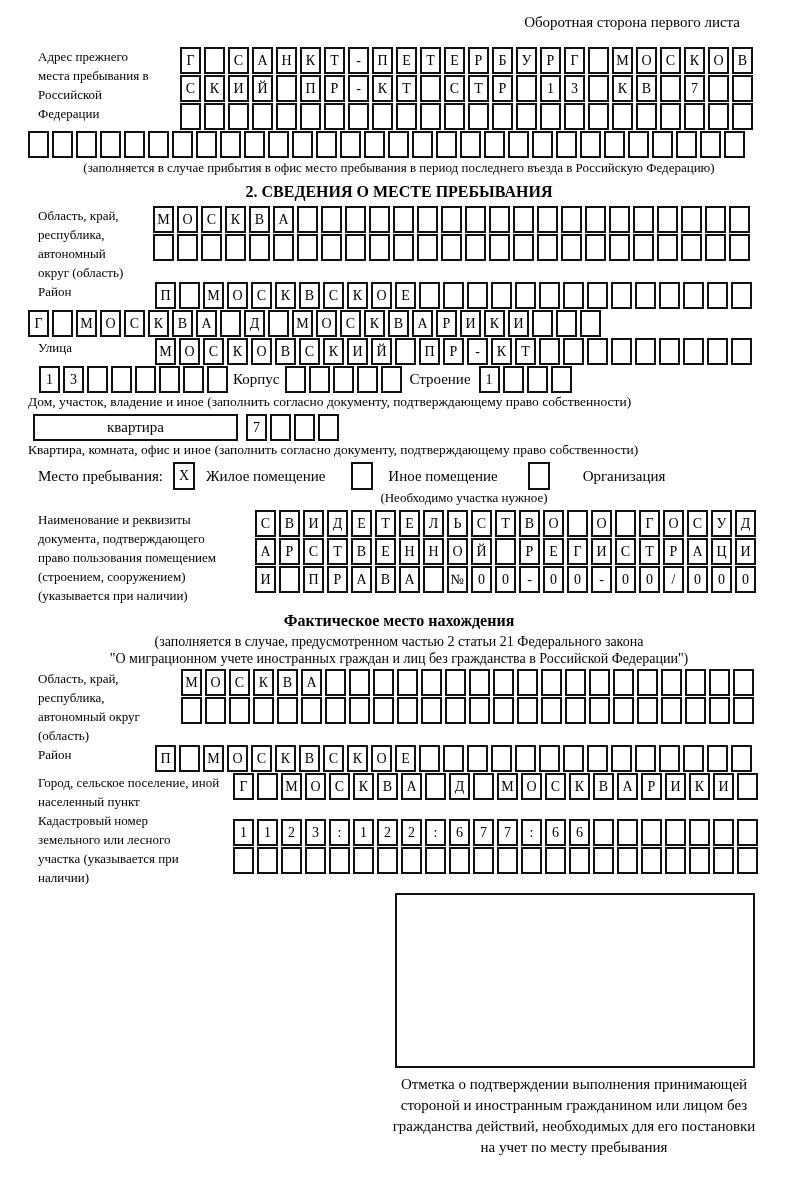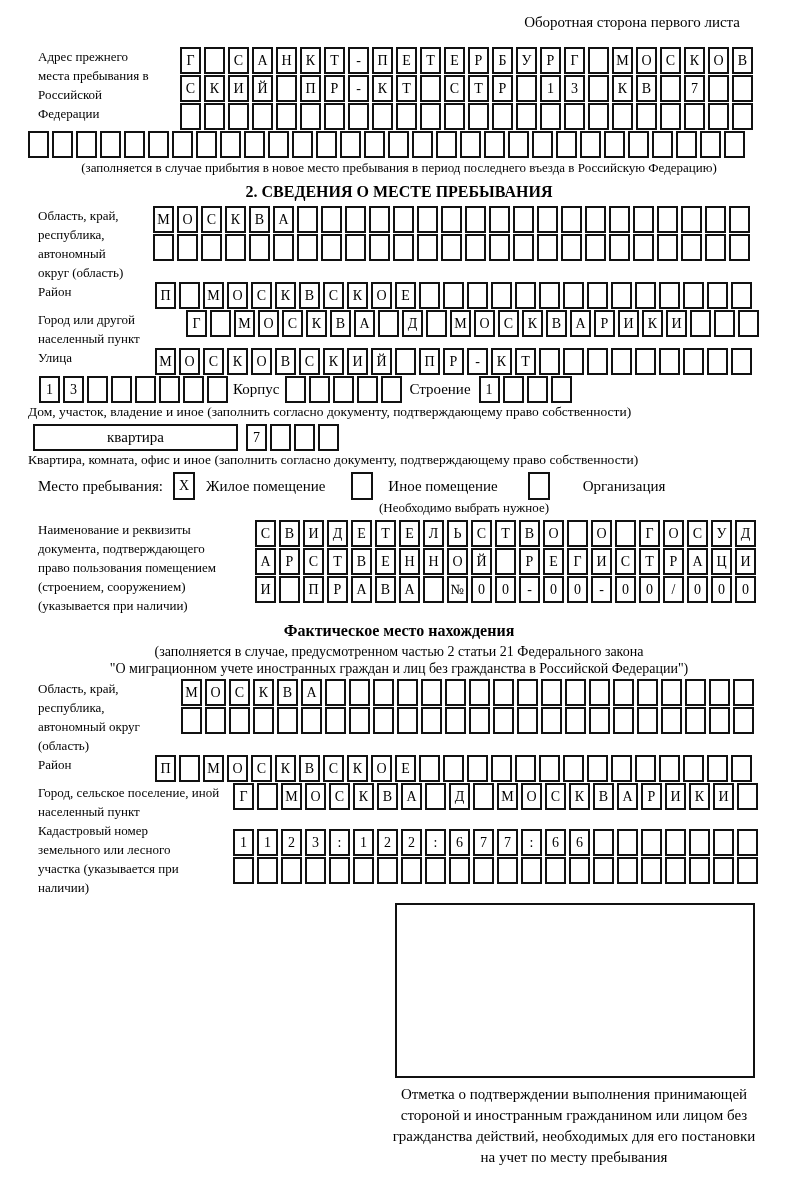--- a/index.html
+++ b/index.html
@@ -151,21 +151,21 @@
       <span class="cbox"></span>
       <span class="cbox"></span>
       <span class="cbox"></span>
       <span class="cbox"></span>
       <span class="cbox"></span>
       <span class="cbox"></span>
       <span class="cbox"></span>
       <span class="cbox"></span>
       <span class="cbox"></span>
     </div>
-  <div class="note mt2">(заполняется в случае прибытия в новое место пребывания в период последнего въезда в Российскую Федерацию)</div>
+  <div class="note mt2">(заполняется в случае прибытия в офис место пребывания в период последнего въезда в Российскую Федерацию)</div>
 
   <div class="sec-title mt6">2. СВЕДЕНИЯ О МЕСТЕ ПРЕБЫВАНИЯ</div>
 
   <div class="frow mt4">
     <div class="flabel lw125">Область, край, республика, автономный округ (область)</div>
     <div class="rows">
       <div class="boxrow">
           <span class="cbox">М</span>
           <span class="cbox">О</span>
           <span class="cbox">С</span>
@@ -247,21 +247,20 @@
         <span class="cbox"></span>
         <span class="cbox"></span>
         <span class="cbox"></span>
         <span class="cbox"></span>
         <span class="cbox"></span>
         <span class="cbox"></span>
       </div>
   </div>
 
   <div class="frow">
-    <div class="flabel lw158">Город или другой населенный пункт</div>
     <div class="boxrow">
         <span class="cbox">Г</span>
         <span class="cbox"></span>
         <span class="cbox">М</span>
         <span class="cbox">О</span>
         <span class="cbox">С</span>
         <span class="cbox">К</span>
         <span class="cbox">В</span>
         <span class="cbox">А</span>
         <span class="cbox"></span>
@@ -356,21 +355,21 @@
 
   <div class="stay-row mt4">
     <span style="padding-left:10px">Место пребывания:</span>
     <span class="cbox" style="margin-left:10px">X</span>
     <span style="margin-left:8px">Жилое помещение</span>
     <span class="cbox" style="margin-left:26px"></span>
     <span style="margin-left:12px">Иное помещение</span>
     <span class="cbox" style="margin-left:30px"></span>
     <span style="margin-left:30px">Организация</span>
   </div>
-  <div class="note" style="padding-left:130px">(Необходимо выбрать нужное)</div>
+  <div class="note" style="padding-left:130px">(Необходимо участка нужное)</div>
 
   <div class="frow mt4">
     <div class="flabel lw227">Наименование и реквизиты документа, подтверждающего право пользования помещением (строением, сооружением) (указывается при наличии)</div>
     <div class="rows">
       <div class="boxrow">
           <span class="cbox">С</span>
           <span class="cbox">В</span>
           <span class="cbox">И</span>
           <span class="cbox">Д</span>
           <span class="cbox">Е</span>

